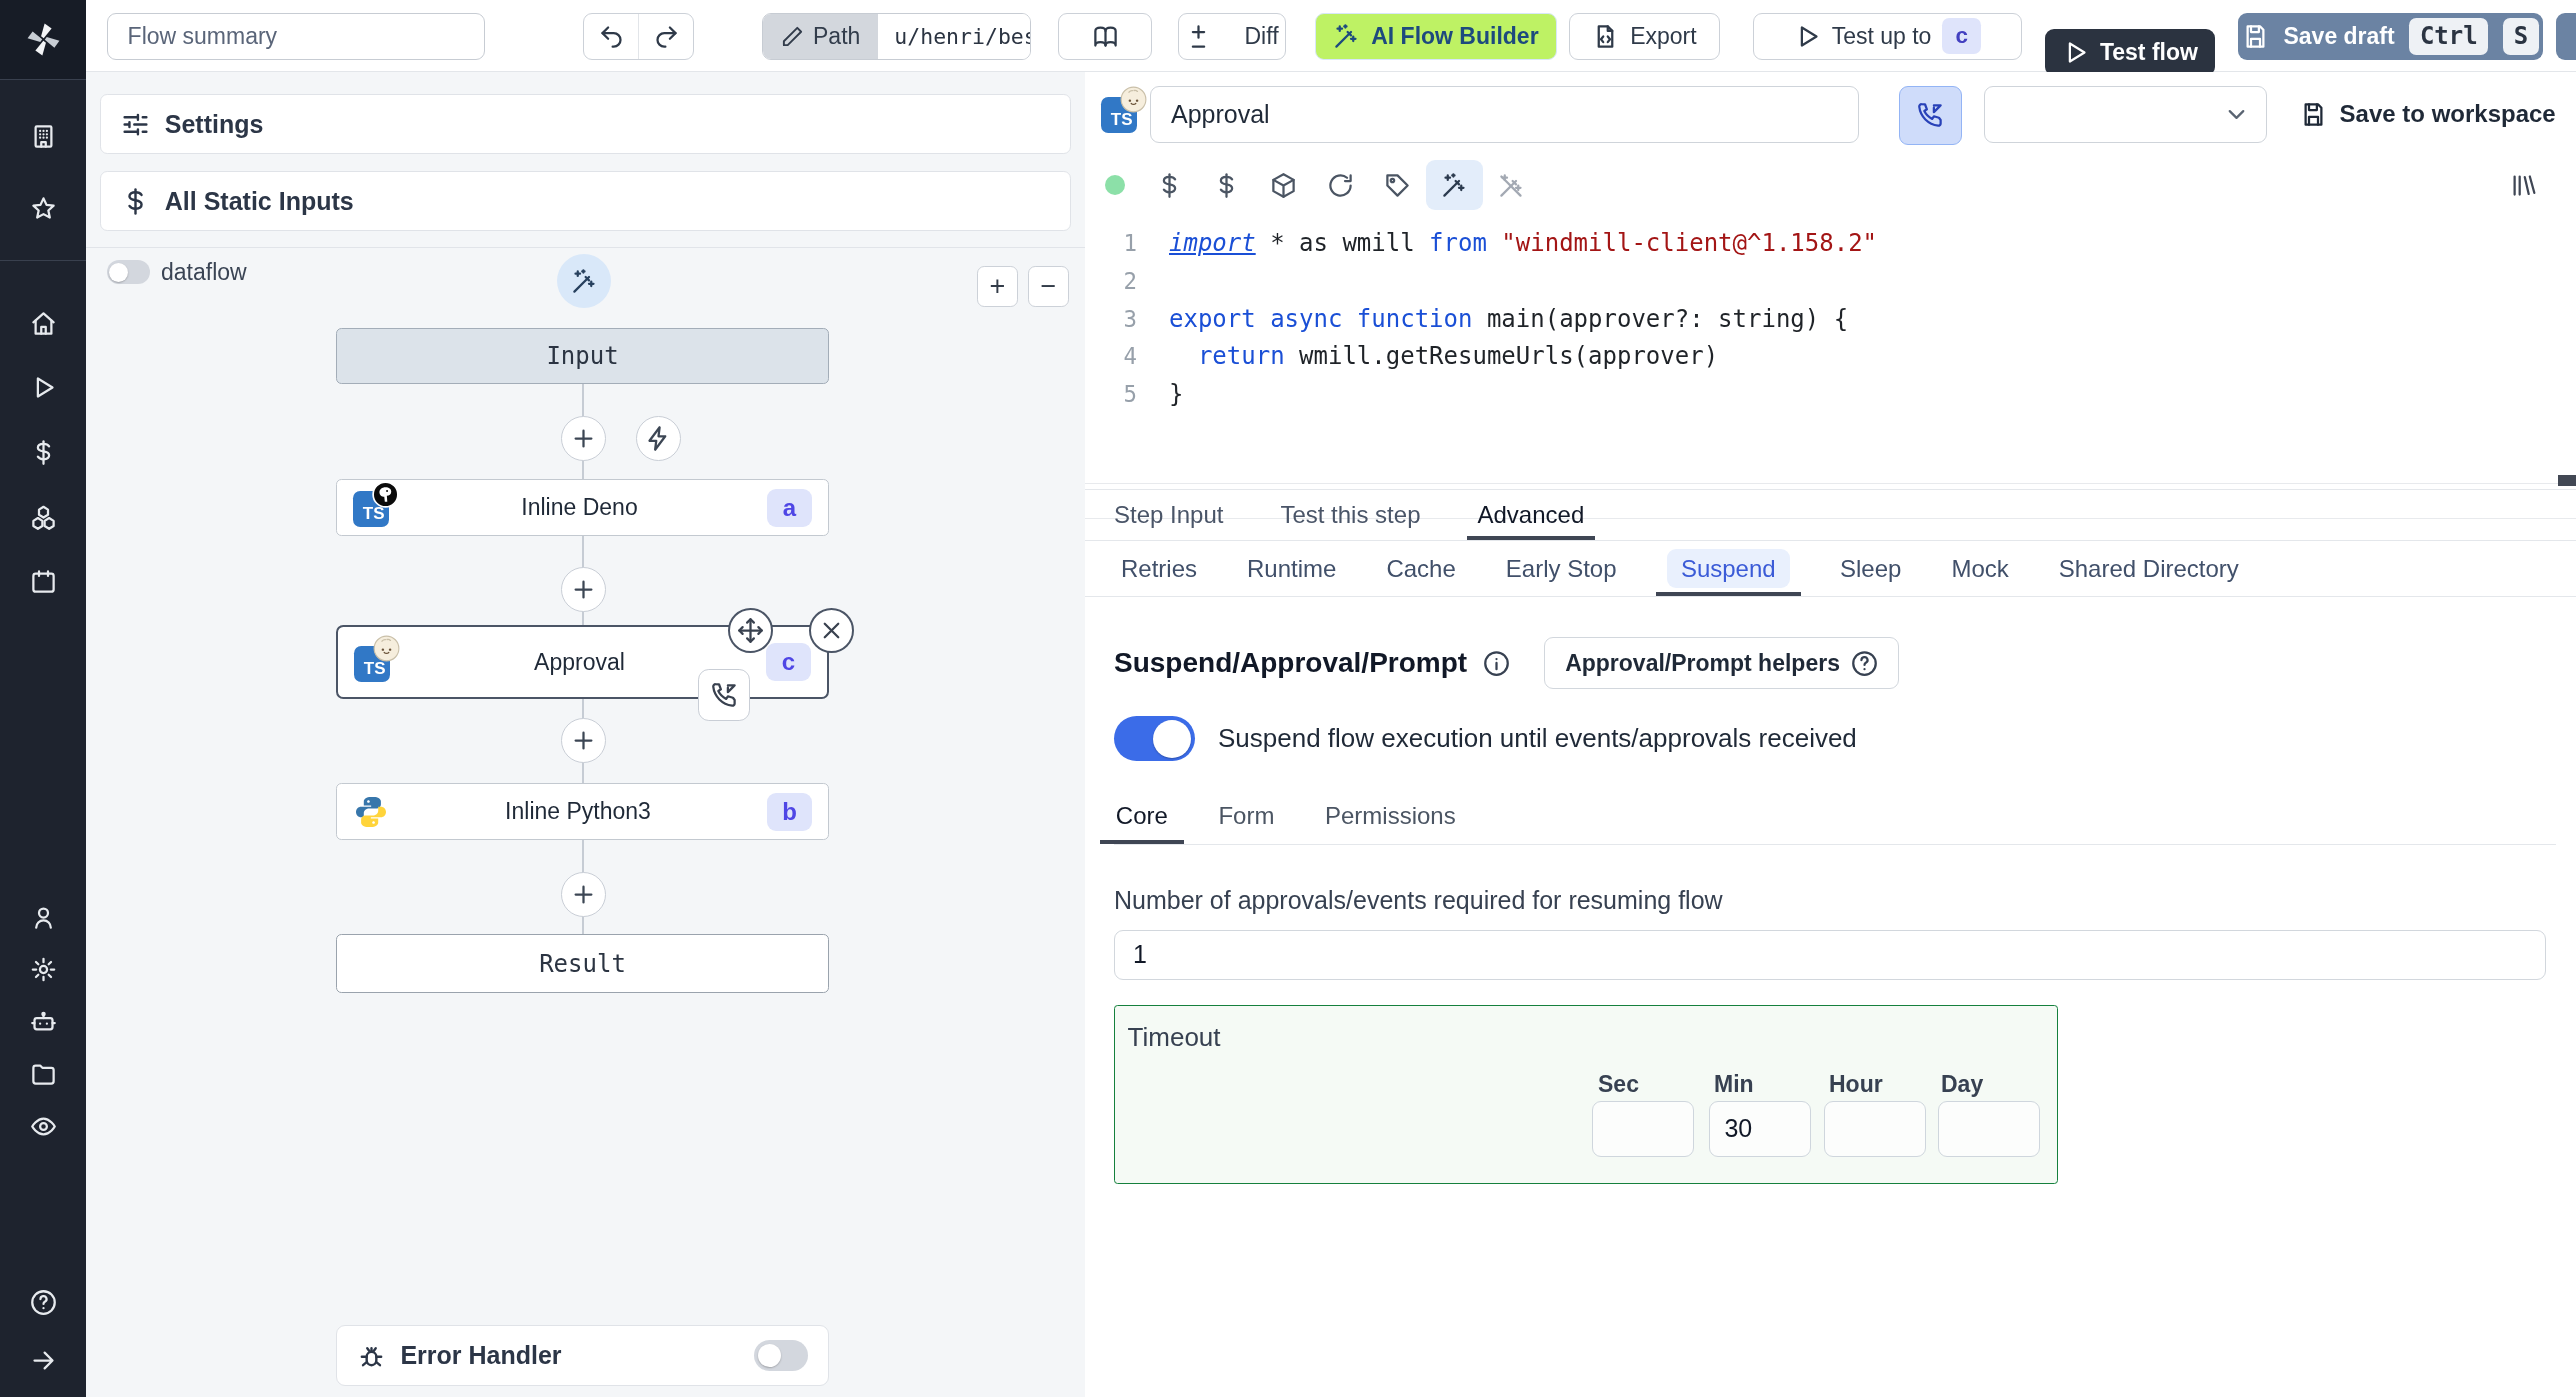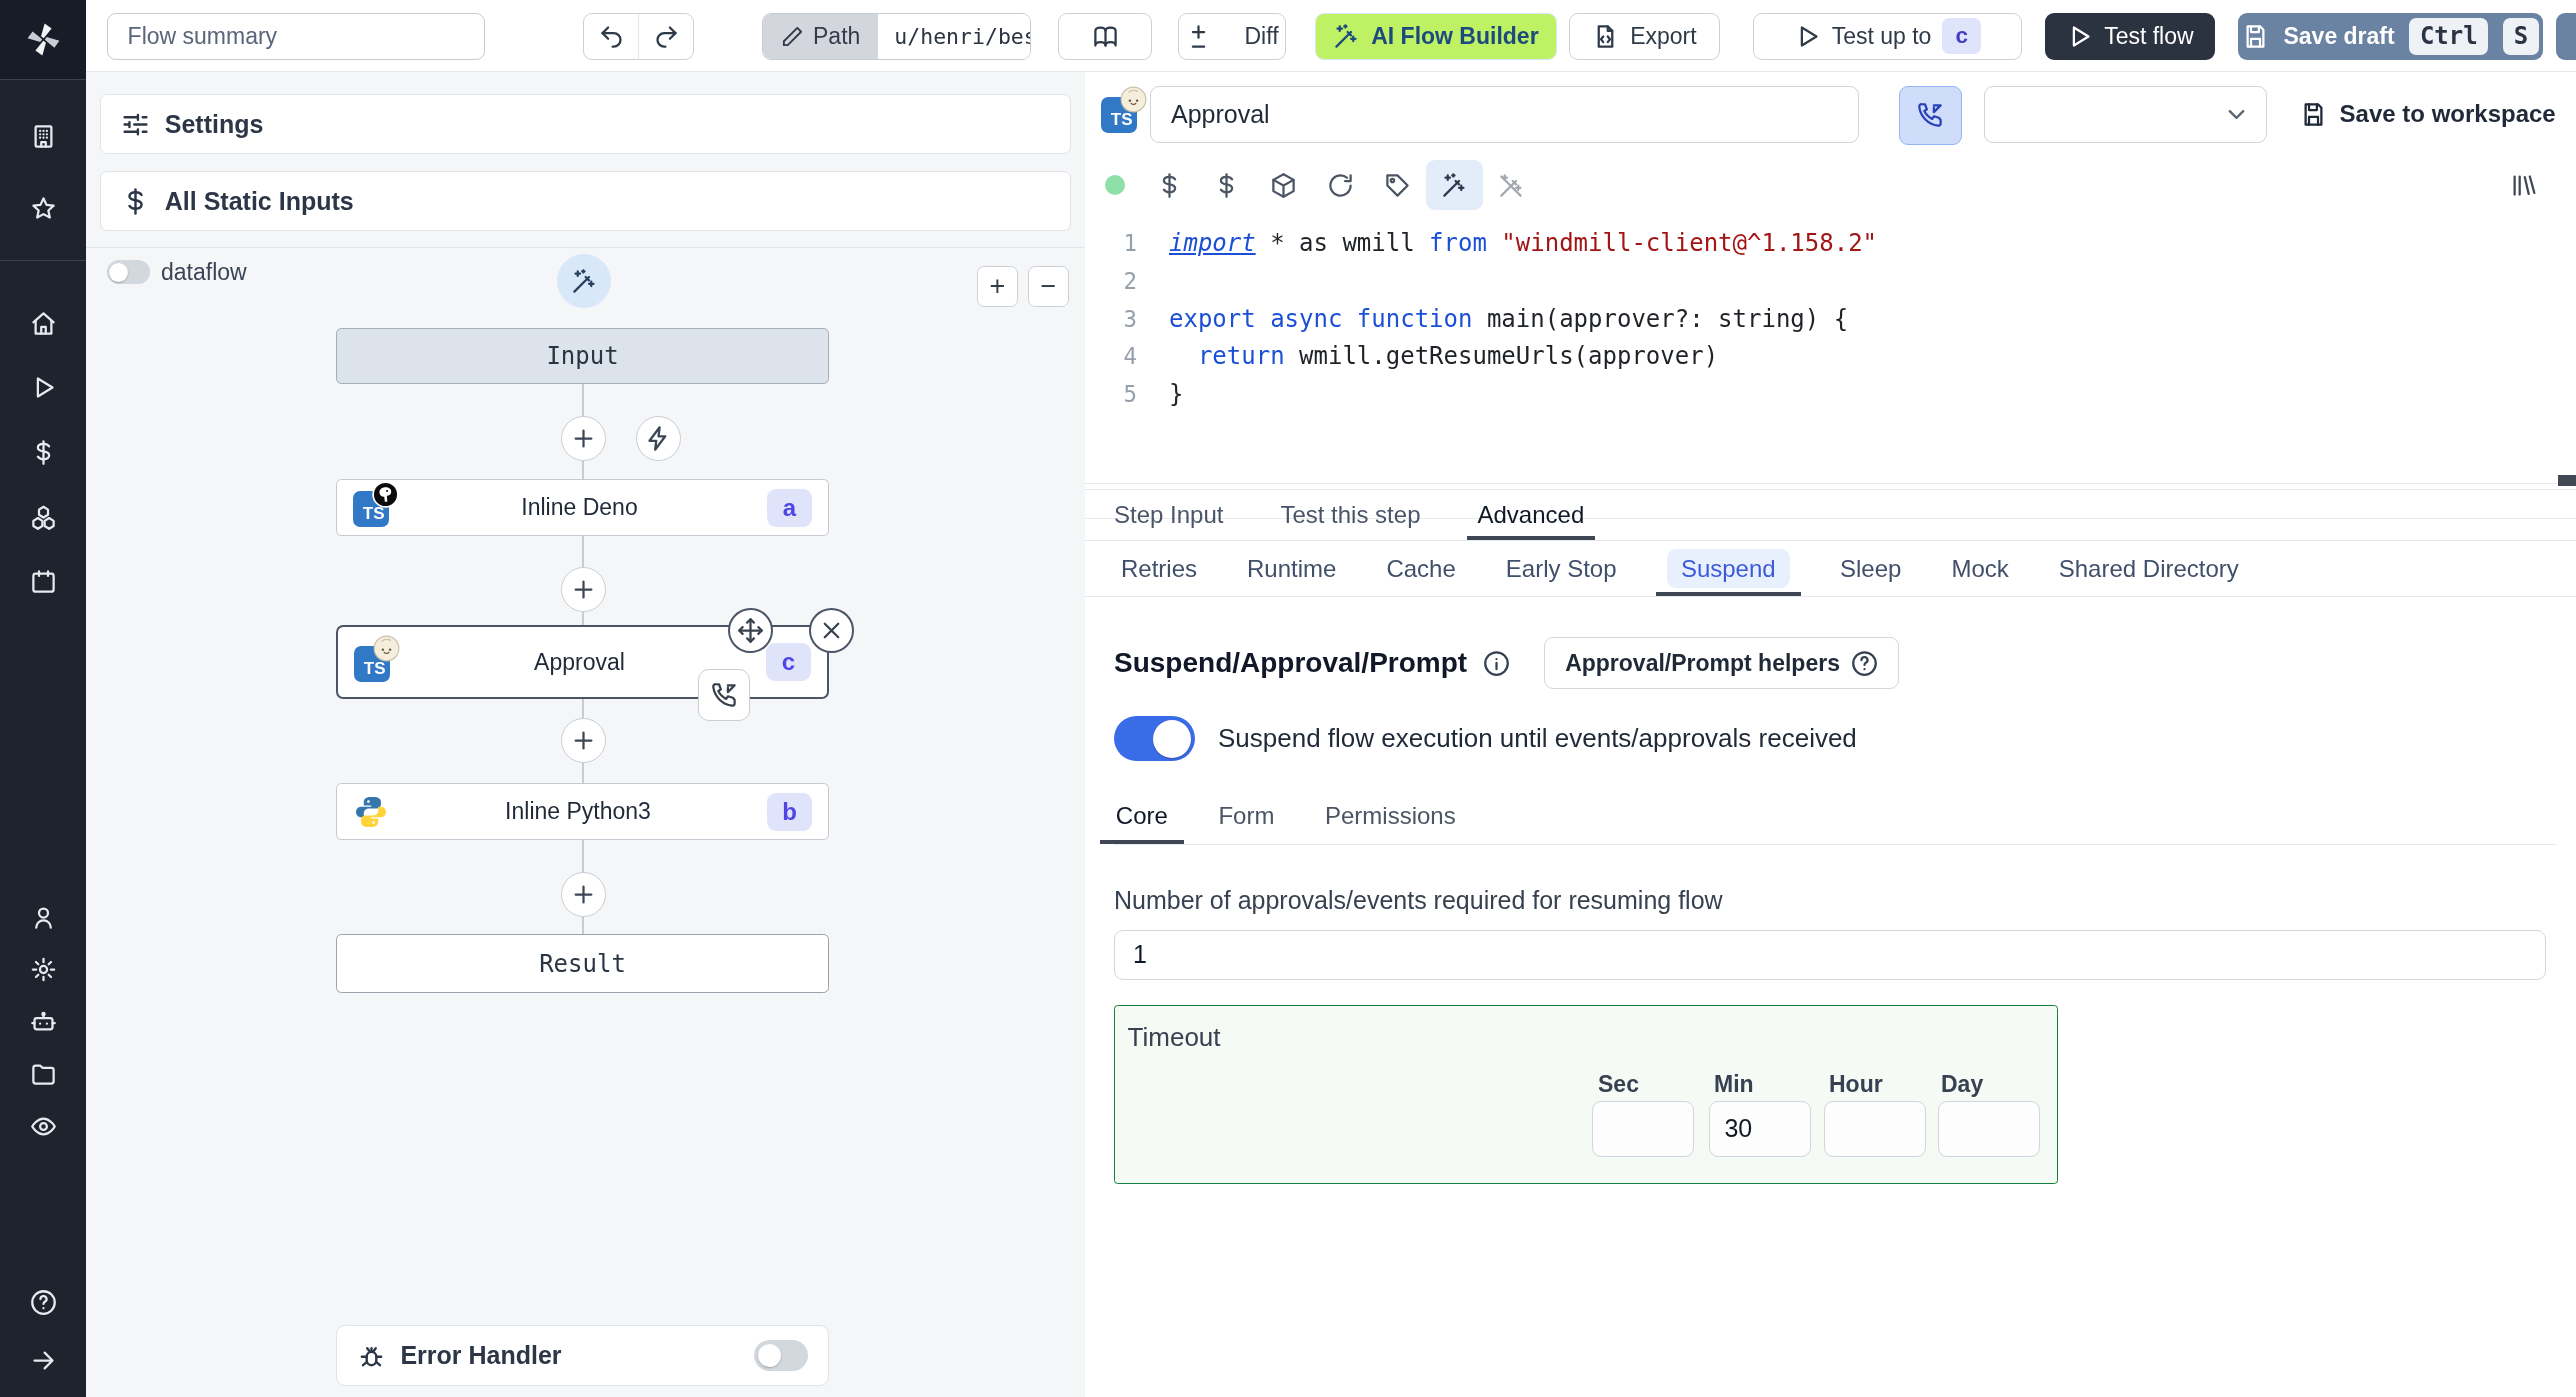--- a/index.html
+++ b/index.html
@@ -26,21 +26,21 @@
   .seg-l{background:#d3d7dd;display:flex;align-items:center;gap:9px;padding:0 18px;height:100%;
          font-size:23px;color:#323c4b;}
   .seg-l svg{width:23px;height:23px;}
   .seg-r{background:#fff;display:flex;align-items:center;padding:0 16px;height:100%;
          font-family:"DejaVu Sans Mono",monospace;font-size:21.5px;color:#2b3442;}
   .pair{border:0.9px solid #ccd1d8;border-radius:9px;overflow:hidden;display:flex;}
   .pair>div{width:56px;height:100%;display:flex;align-items:center;justify-content:center;cursor:pointer;}
   .pair>div+div{border-left:0.9px solid #e2e5e9;}
   .pair svg{width:23px;height:23px;color:#2f3a49;}
   .btn-ai{background:#bef264;border:0.9px solid #d8e7f8;color:#1d4a7e;font-weight:bold;}
-  .btn-dark{background:#2b3340;color:#fff;font-weight:normal;border:none;}
+  .btn-dark{background:#2b3340;color:#fff;font-weight:bold;border:none;margin-top:16px;}
   .btn-dark svg{color:#fff;}
   .btn-slate{background:#6b83a3;color:#fff;font-weight:bold;border:none;}
   .btn-slate svg{color:#fff;}
   .kbd{background:#eef1f5;color:#2b3442;font-family:"DejaVu Sans Mono",monospace;font-size:24px;
        border-radius:7.2px;padding:4.5px 10.8px;}
   .mini-badge{background:#dfe4fb;color:#4340c0;font-weight:bold;border-radius:7.2px;
               width:39px;height:36px;display:flex;align-items:center;justify-content:center;font-size:22.4px;}
   
   .flowpanel{position:absolute;left:86px;top:72px;width:999px;height:1326px;background:#f4f6f8;
              border-right:0.9px solid #d9dde2;}

